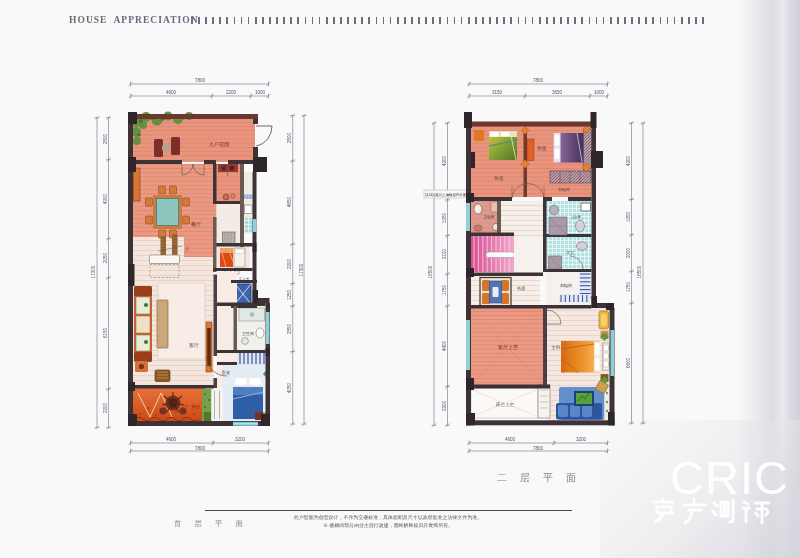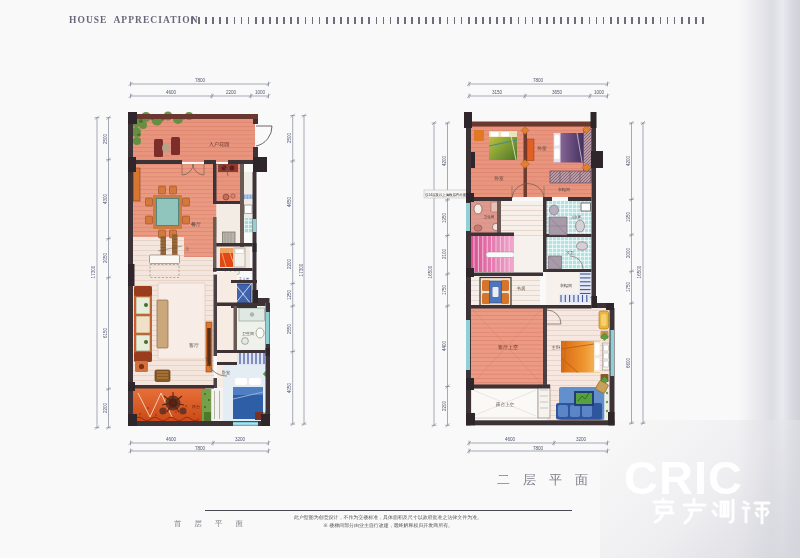--- a/index.html
+++ b/index.html
@@ -795,27 +795,27 @@
 <rect x="466" y="413" width="9" height="12.300000000000011" fill="#2e282b"></rect>
 <rect x="608" y="412" width="6.5" height="13.300000000000011" fill="#2e282b"></rect>
 <rect x="591.5" y="296" width="5.5" height="12" fill="#2e282b"></rect>
 <rect x="606" y="303" width="8" height="7" fill="#2e282b"></rect>
 </g>
 </g>
 </svg>
 
 <div class="abs" style="left:174px;top:471px;font-size:7.5px;letter-spacing:13px;color:#7d7d88;margin-top:48px;">首层平面</div>
 
-<div class="abs" style="left:497px;top:471px;font-size:13px;letter-spacing:13px;color:#7d7d88;">二层平面</div>
+<div class="abs" style="left:497px;top:471px;font-size:10px;letter-spacing:13px;color:#7d7d88;">二层平面</div>
 
 <div class="abs" style="left:205px;top:510px;width:367px;height:1px;background:#4a4a55;"></div>
 
 <div class="abs" style="left:188px;top:513px;width:400px;text-align:center;transform:scale(0.55);transform-origin:50% 0;font-size:9px;color:#555;line-height:15px;">此户型图为创意设计，不作为交楼标准，具体面积及尺寸以政府批准之法律文件为准。<br>※ 楼梯间部分由业主自行改建，最终解释权归开发商所有。</div>
 
-<div class="abs" style="left:624px;top:450px;font-size:47px;font-weight:bold;letter-spacing:1px;color:rgba(255,255,255,0.94);font-family:'Liberation Sans',sans-serif;">CRIC</div>
+<div class="abs" style="left:670px;top:450px;font-size:47px;font-weight:normal;letter-spacing:1px;color:rgba(255,255,255,0.94);font-family:'Liberation Sans',sans-serif;">CRIC</div>
 <svg class="abs" style="left:652px;top:497px;" width="120" height="28" viewBox="0 0 120 28">
       <g stroke="rgba(255,255,255,0.92)" stroke-width="3" fill="none" stroke-linecap="round">
         <path d="M11 2 v3 M2 5 h19 M5 10 h14 v6 h-14 z M11 16 q-2 7 -8 9 M14 16 h7"></path>
         <path d="M42 2 v4 M32 8 h21 M37 13 h12 M40 13 q0 8 -7 13"></path>
         <path d="M62 6 l3 3 M61 14 l3 4 M69 5 h7 v14 h-7 z M72.5 5 v14 M81 3 v19 q0 3 -3 3"></path>
         <path d="M92 5 l4 2 M91 11 h6 M94 12 v13 M103 6 h14 M105 12 h10 M110 6 v20 M104 16 l2 3 M116 15 l-2 3"></path>
       </g>
     </svg>
 </div>
 </body></html>

